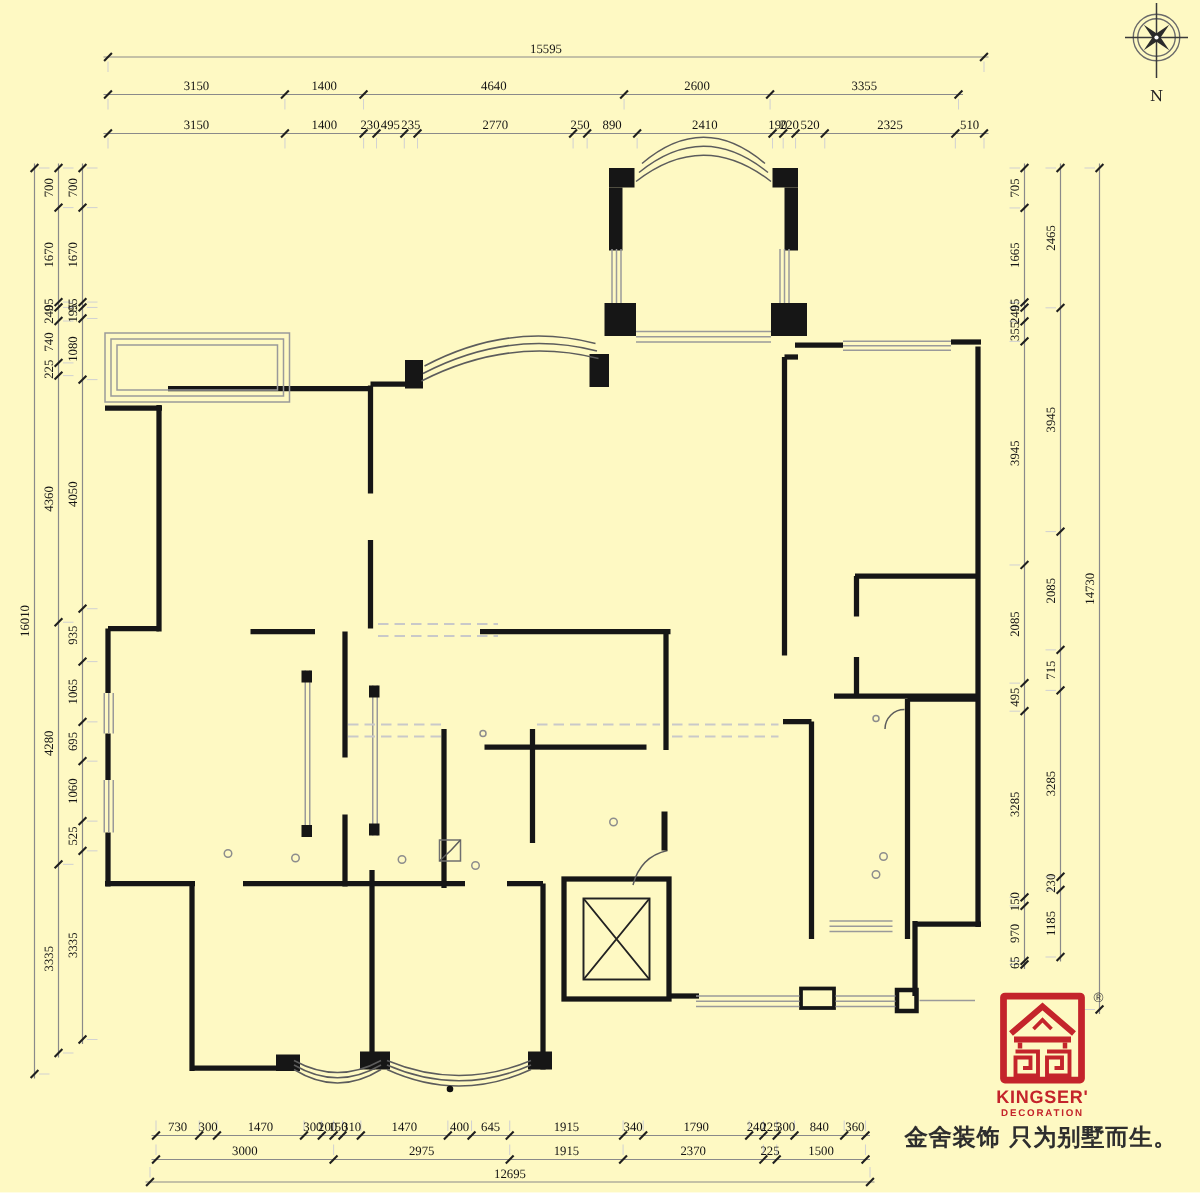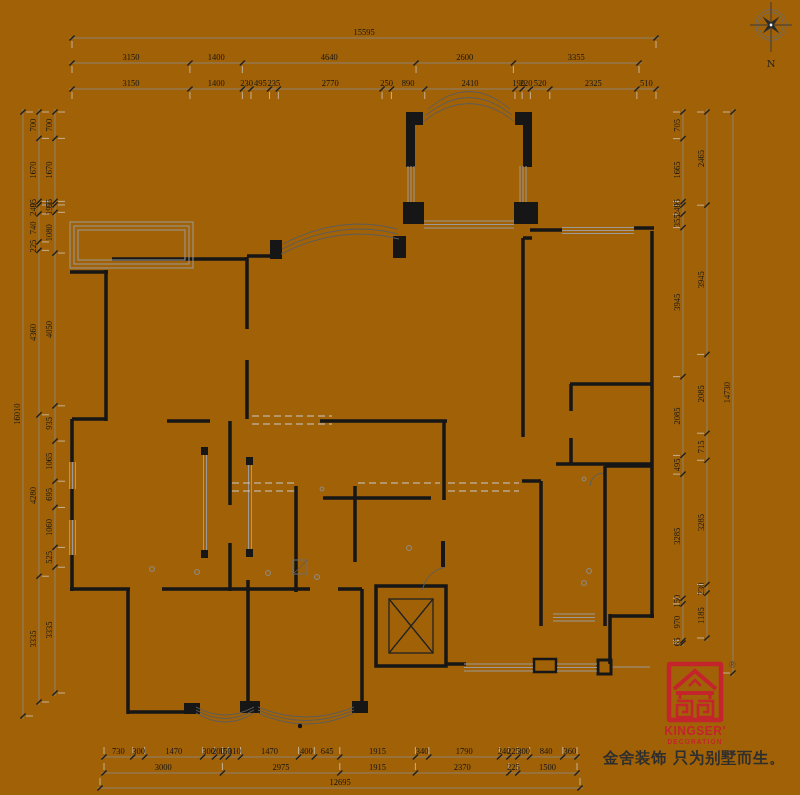--- a/index.html
+++ b/index.html
@@ -1,16 +1,16 @@
 <!DOCTYPE html>
 <html><head>
 <meta charset="utf-8">
 <style>
   html,body{margin:0;padding:0;background:#ffffff;}
-  .sheet{position:relative;width:800px;height:795px;background:#a16207;overflow:hidden;
+  .sheet{position:relative;width:800px;height:795px;background:#fef9c3;overflow:hidden;
          font-family:"Liberation Serif", serif;}
   svg{display:block;}
   .wall{stroke:#161616;stroke-width:3.5;fill:none;stroke-linecap:butt;}
   .wallfill{fill:#161616;stroke:none;}
   .thin{stroke:#6f6f6f;stroke-width:1;fill:none;}
   .win{stroke:#9a9a9a;stroke-width:1;fill:none;}
   .arc{stroke:#5c5c5c;stroke-width:1;fill:none;}
   .dash{stroke:#c9c9c9;stroke-width:1.2;fill:none;stroke-dasharray:7 4;}
   .fix{stroke:#8d8d8d;stroke-width:1;fill:none;}
   .dim-line{stroke:#8a8a8a;stroke-width:0.8;}

